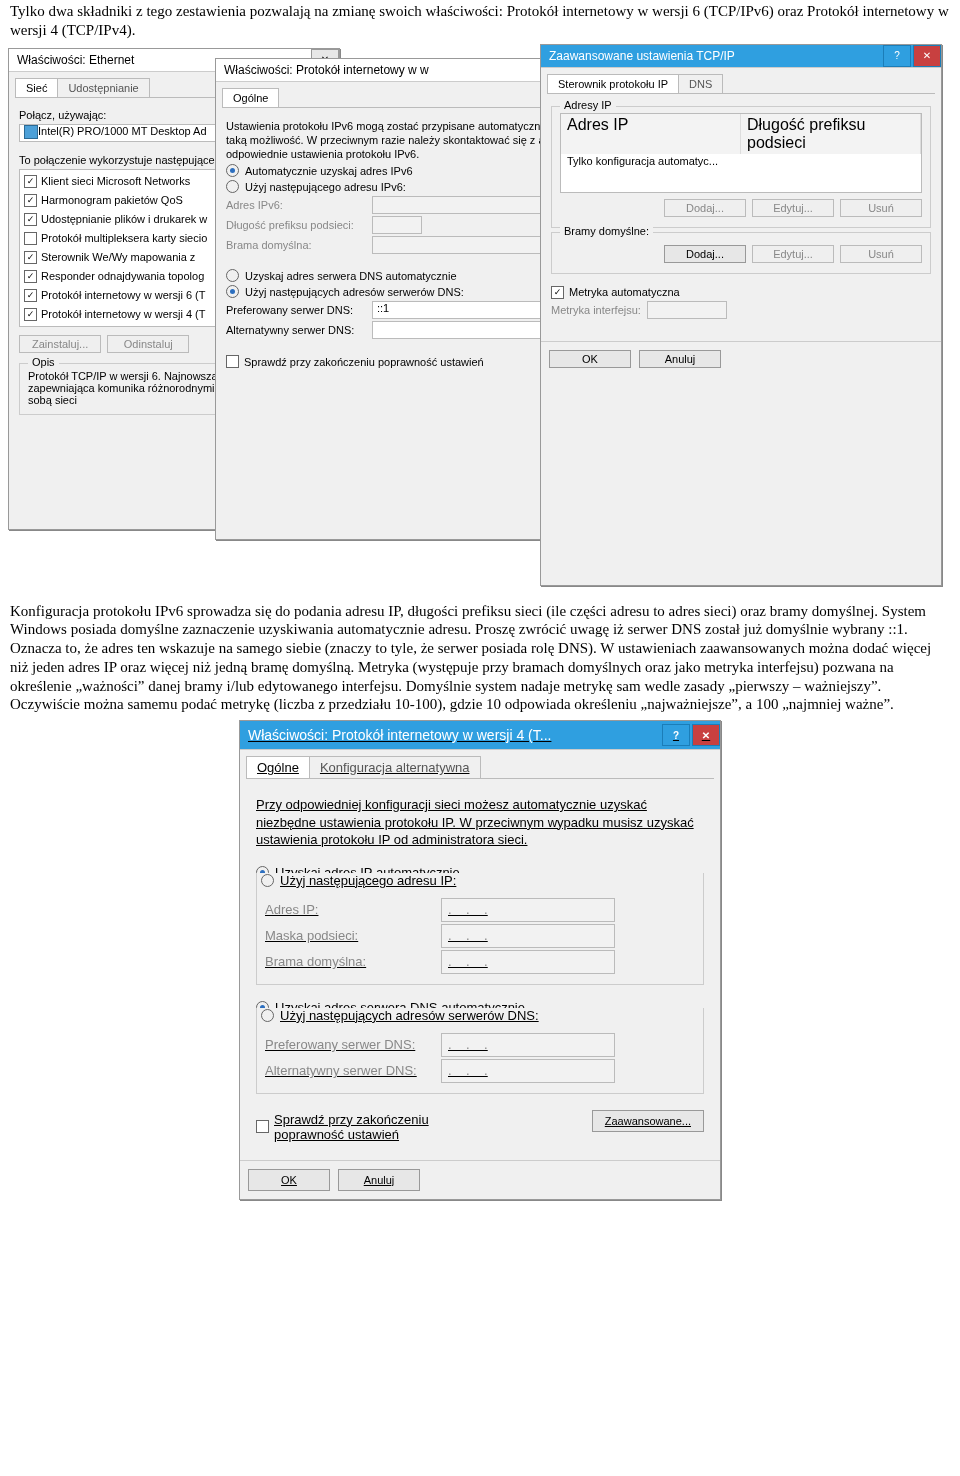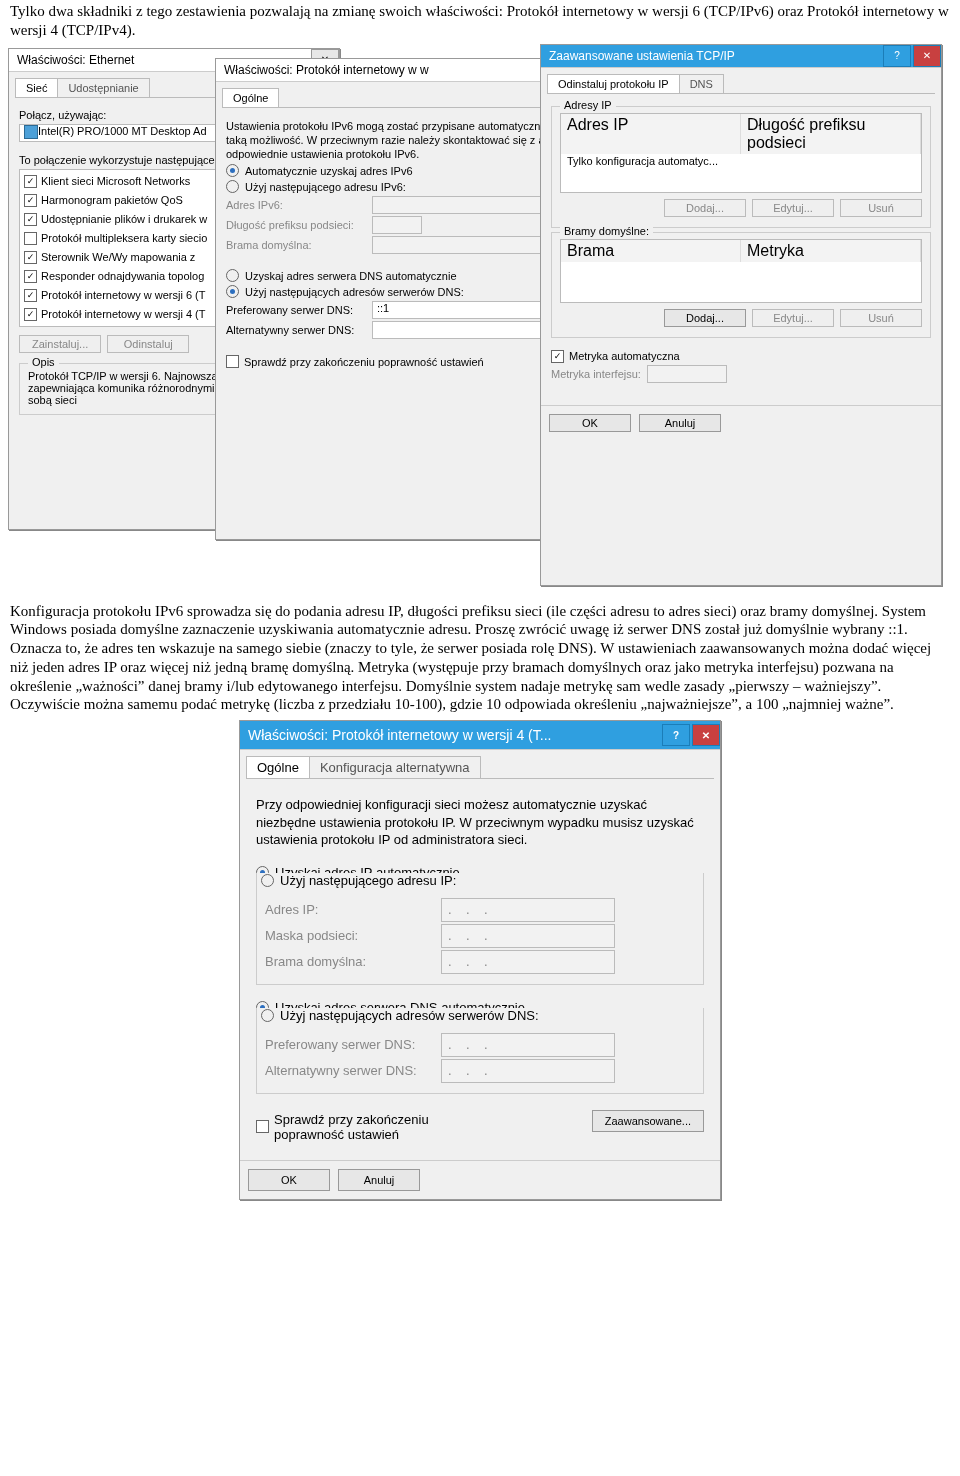--- a/index.html
+++ b/index.html
@@ -183,21 +183,21 @@
     </div>
   </div>
 
   <div class="dlg" style="left:540px;top:0;width:400px;height:540px;">
     <div class="titlebar blue">
       <span class="title">Zaawansowane ustawienia TCP/IP</span>
       <span class="titlebtn">?</span>
       <span class="titlebtn closebtn">✕</span>
     </div>
     <div class="tabs">
-      <div class="tab active">Odinstaluj protokołu IP</div>
+      <div class="tab active">Sterownik protokołu IP</div>
       <div class="tab inactive">DNS</div>
     </div>
     <div class="body">
       <div class="group">
         <div class="gtitle">Adresy IP</div>
         <div class="table">
           <div class="thead">
               <div class="th" style="flex:1">Adres IP</div>
               <div class="th" style="flex:1">Długość prefiksu podsieci</div>
             </div>
@@ -207,27 +207,20 @@
           <div style="height:24px"></div>
         </div>
         <div class="row" style="justify-content:flex-end;margin-top:6px">
           <span class="btn dis">Dodaj...</span>
           <span class="btn dis">Edytuj...</span>
           <span class="btn dis">Usuń</span>
         </div>
       </div>
       <div class="group">
         <div class="gtitle">Bramy domyślne:</div>
-        <div class="table">
-          <div class="thead">
-              <div class="th" style="flex:1">Brama</div>
-              <div class="th" style="flex:1">Metryka</div>
-            </div>
-          <div style="height:40px"></div>
-        </div>
         <div class="row" style="justify-content:flex-end;margin-top:6px">
           <span class="btn">Dodaj...</span>
           <span class="btn dis">Edytuj...</span>
           <span class="btn dis">Usuń</span>
         </div>
       </div>
       <div class="group" style="border:none;padding-left:0">
         <div class="check">
             <span class="box">✓</span>
             <span>Metryka automatyczna</span>
@@ -241,21 +234,21 @@
     <div class="footer">
       <span class="btn">OK</span>
       <span class="btn">Anuluj</span>
     </div>
   </div>
 
 </div>
 
 <p class="para">Konfiguracja protokołu IPv6 sprowadza się do podania adresu IP, długości prefiksu sieci (ile części adresu to adres sieci) oraz bramy domyślnej. System Windows posiada domyślne zaznaczenie uzyskiwania automatycznie adresu. Proszę zwrócić uwagę iż serwer DNS został już domyślnie wybrany ::1. Oznacza to, że adres ten wskazuje na samego siebie (znaczy to tyle, że serwer posiada rolę DNS). W ustawieniach zaawansowanych można dodać więcej niż jeden adres IP oraz więcej niż jedną bramę domyślną. Metryka (występuje przy bramach domyślnych oraz jako metryka interfejsu) pozwana na określenie „ważności” danej bramy i/lub edytowanego interfejsu. Domyślnie system nadaje metrykę sam wedle zasady „pierwszy – ważniejszy”. Oczywiście można samemu podać metrykę (liczba z przedziału 10-100), gdzie 10 odpowiada określeniu „najważniejsze”, a 100 „najmniej ważne”.</p>
 
-<div class="dlg ipv4dlg" style="width:480px;">
+<div class="dlg ipv4dlg" style="width:480px;text-decoration:underline;">
   <div class="titlebar blue" style="font-size:14px;height:28px">
     <span class="title">Właściwości: Protokół internetowy w wersji 4 (T...</span>
     <span class="titlebtn" style="font-weight:bold">?</span>
     <span class="titlebtn closebtn" style="font-weight:bold">✕</span>
   </div>
   <div class="tabs" style="font-size:13px">
     <div class="tab active">Ogólne</div>
     <div class="tab inactive">Konfiguracja alternatywna</div>
   </div>
   <div class="body" style="font-size:13px;padding:14px 16px">

